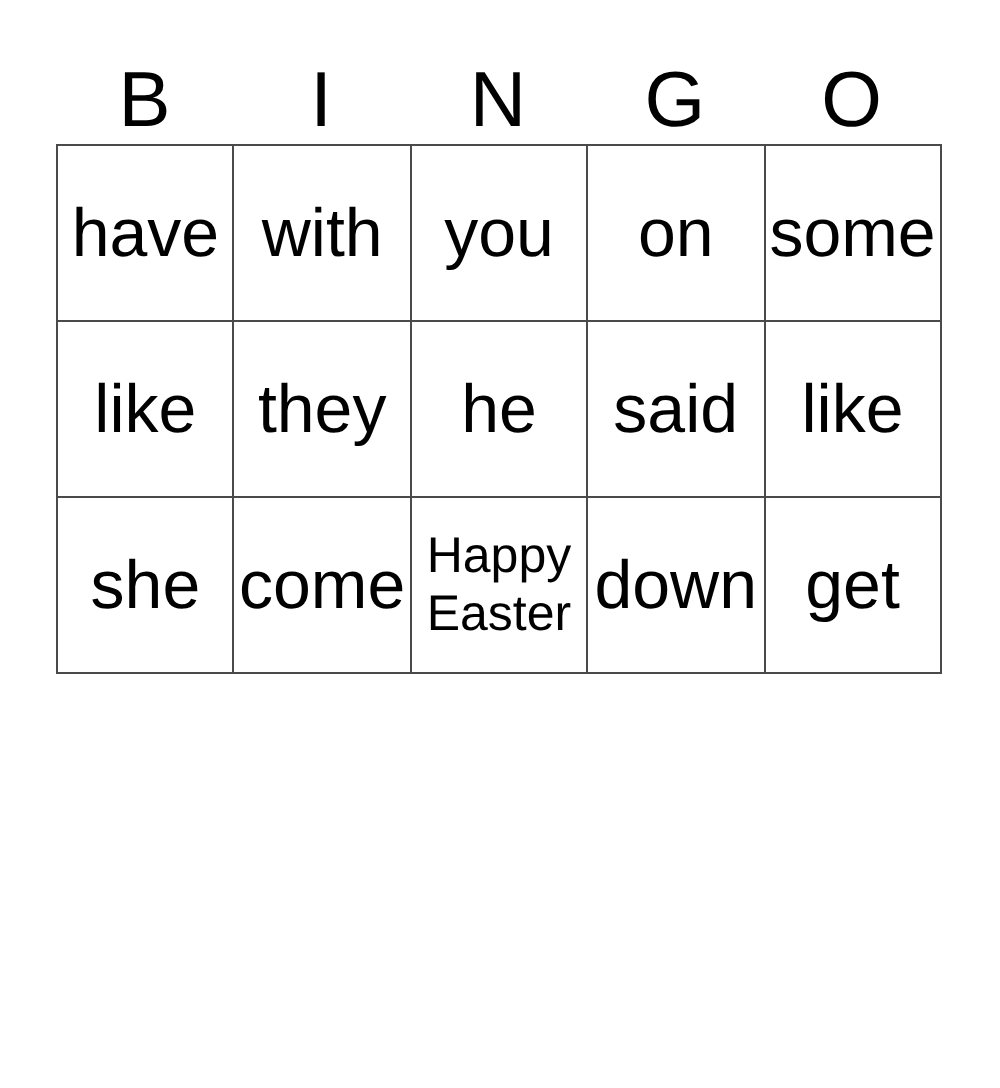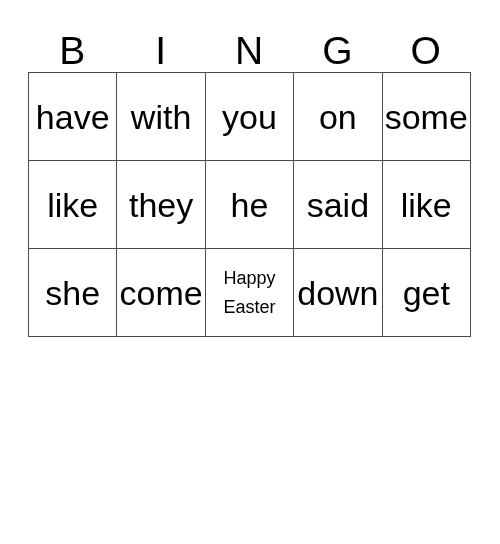--- a/index.html
+++ b/index.html
@@ -55,21 +55,21 @@
     text-align: center;
     vertical-align: middle;
     padding: 0 1px;
     box-sizing: border-box;
     font-size: 34px;
     line-height: 36px;
     white-space: nowrap;
     overflow: hidden;
   }
   .grid td.two-line {
-    font-size: 18px;
+    font-size: 25px;
     line-height: 29px;
     white-space: normal;
     margin-left: 48px;
   }
   .grid td .cell-text {
     display: block;
   }
   .grid td.two-line .cell-text {
     display: block;
   }

